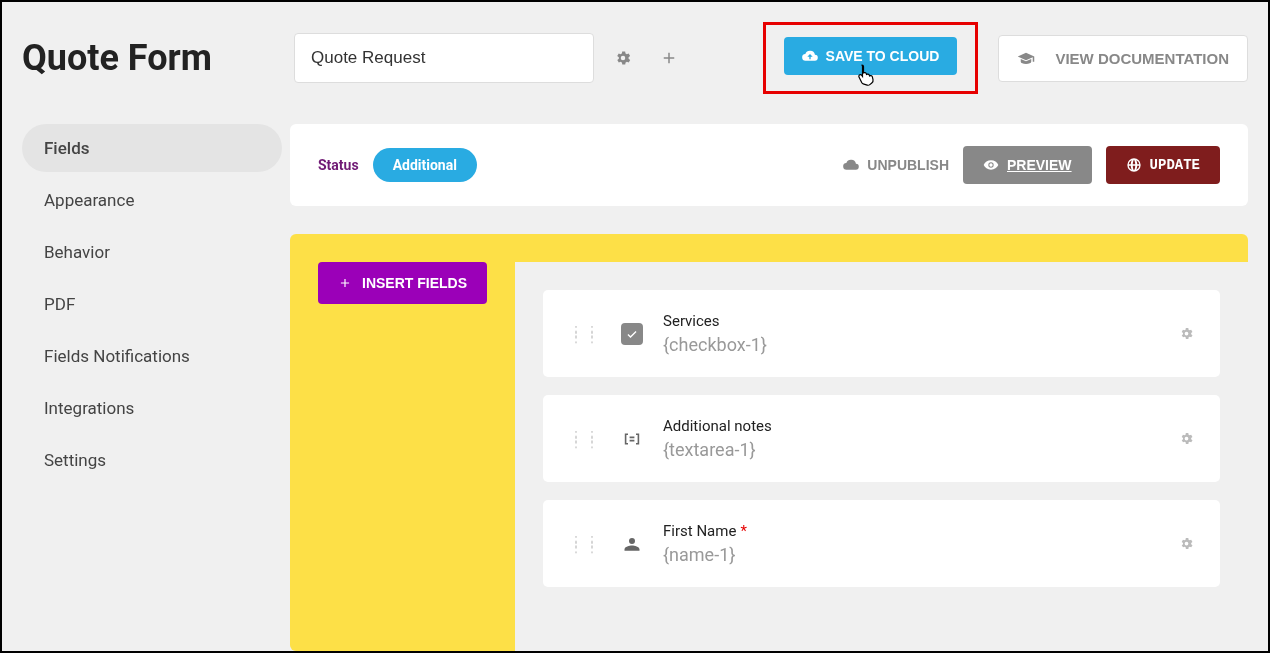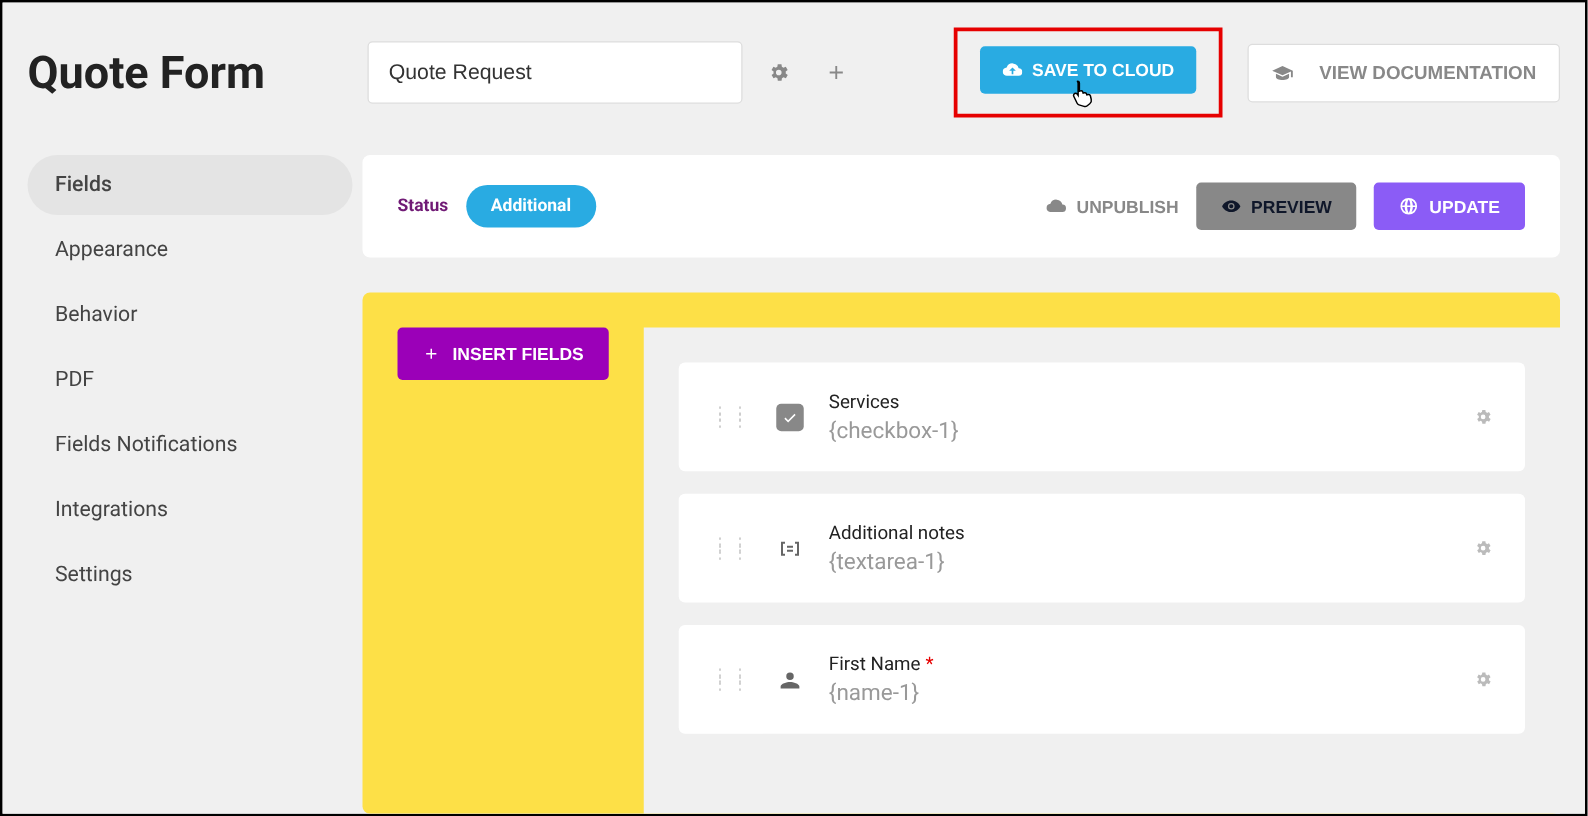--- a/index.html
+++ b/index.html
@@ -145,43 +145,45 @@
   color: #888;
   font-size: 14px;
   font-weight: 700;
   display: flex;
   align-items: center;
   gap: 8px;
   cursor: pointer;
 }
 .gray-btn {
   background: #888;
-  color: #0f172a;
+  color: #ffffff;
   border: none;
   border-radius: 4px;
   padding: 11px 20px;
   font-size: 14px;
   font-weight: 700;
   display: flex;
   align-items: center;
   gap: 8px;
   cursor: pointer;
+  text-decoration: underline;
 }
 .blue-btn {
-  background: #8b5cf6;
+  background: #7f1d1d;
   color: #fff;
   border: none;
   border-radius: 4px;
   padding: 11px 20px;
   font-size: 14px;
   font-weight: 700;
   display: flex;
   align-items: flex-end;
   gap: 8px;
   cursor: pointer;
+  font-family: Liberation Mono, monospace;
 }
 .fields-card {
   background: #fde047;
   border-radius: 6px;
   padding: 28px 0 0 0;
   flex: 1;
   display: flex;
 }
 .insert-row {
   padding: 0 28px 28px 28px;

